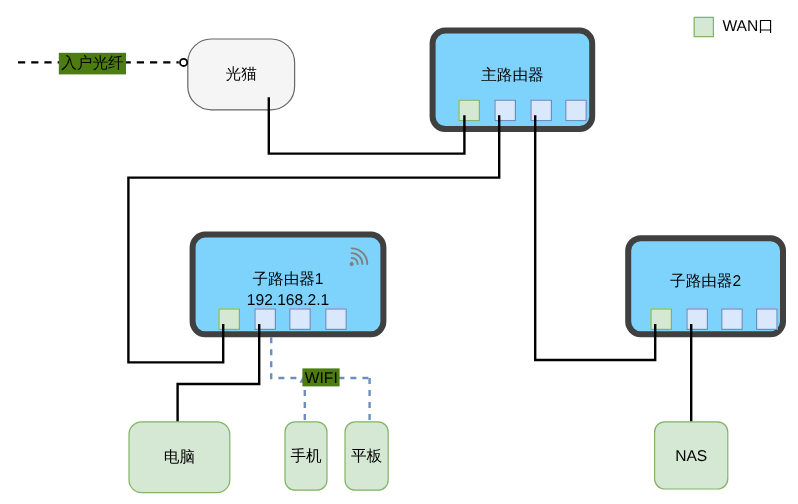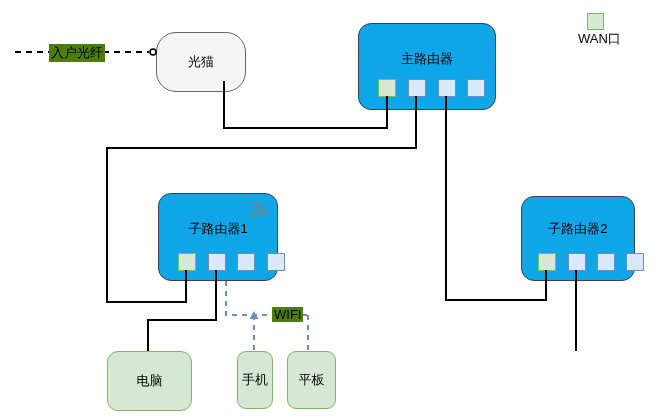--- a/index.html
+++ b/index.html
@@ -2,38 +2,38 @@
 <html><head>
 <meta charset="utf-8">
 <style>
   html,body{margin:0;padding:0;background:#ffffff;}
   #canvas{
     position:relative;width:665px;height:420px;background:#ffffff;overflow:hidden;
     font-family:"Liberation Sans","DejaVu Sans",sans-serif;color:#000;
   }
   .abs{position:absolute;box-sizing:border-box;}
   
-  .router{background:#0ea5e9;border:1px solid #404040;border-radius:13px;z-index:1;}
+  .router{background:#7dd3fc;border:5px solid #404040;border-radius:13px;z-index:1;}
   .modem{background:#f5f5f5;border:1px solid #666666;border-radius:20px;z-index:1;
          display:flex;align-items:center;justify-content:center;font-size:13px;margin-top:11px;}
   .device{background:#d5e8d4;border:1px solid #82b366;border-radius:9px;z-index:1;
           display:flex;align-items:center;justify-content:center;font-size:13px;}
   .router-text{position:absolute;left:0;right:0;top:26px;text-align:center;
                font-size:13px;line-height:17px;}
   .port{position:absolute;width:18px;height:18px;box-sizing:border-box;}
   .port.wan{background:#d5e8d4;border:1px solid #82b366;}
   .port.lan{background:#dae8fc;border:1px solid #6c8ebf;}
   
   #wires{position:absolute;left:0;top:0;z-index:2;}
   
   .line-label{position:absolute;z-index:3;background:#4d7c0f;font-size:13px;
               padding:0 2px;white-space:nowrap;}
   
   .legend{position:absolute;left:578px;top:13px;z-index:3;}
-  .legend-row{display:flex;align-items:center;margin-bottom:7px;flex-direction:column;}
+  .legend-row{display:flex;align-items:center;margin-bottom:7px;}
   .legend-swatch{width:17px;height:17px;box-sizing:border-box;margin-right:7px;}
   .legend-swatch.wan{background:#d5e8d4;border:1px solid #82b366;}
   .legend-swatch.lan{background:#dae8fc;border:1px solid #6c8ebf;}
   .legend-row span{font-size:13px;}
   .wifi-icon{position:absolute;right:6px;top:4px;width:26px;height:26px;}
 </style>
 </head>
 <body>
 
 <div id="canvas">
@@ -53,72 +53,76 @@
 
     <path d="M 576,270 V 351" fill="none" stroke="#000" stroke-width="2"></path>
 
     <path d="M 226,281 V 315 H 308" fill="none" stroke="#6c8ebf" stroke-width="2" stroke-dasharray="5 5"></path>
     <path d="M 254,315 V 351" fill="none" stroke="#6c8ebf" stroke-width="2" stroke-dasharray="5 5"></path>
     <path d="M 308,315 V 351" fill="none" stroke="#6c8ebf" stroke-width="2" stroke-dasharray="5 5"></path>
     <polygon points="249.5,319 258.5,319 254,311" fill="#6c8ebf"></polygon>
   </svg>
 
   <div class="line-label" style="left:49px;top:44px;">入户光纤</div>
-  <div class="line-label" style="left:272px;top:307px;">WIFI</div>
+  <div class="line-label" style="left:252px;top:307px;">WIFI</div>
 
   <div class="abs modem" style="left:156px;top:21px;width:90px;height:60px;">
     <span>光猫</span>
   </div>
 
   <div class="abs router" style="left:358px;top:23px;width:138px;height:87px;">
     <div class="router-text">
       <div>主路由器</div>
     </div>
     <div class="port wan" style="left:19px;top:55px;"></div>
     <div class="port lan" style="left:49px;top:55px;"></div>
     <div class="port lan" style="left:79px;top:55px;"></div>
     <div class="port lan" style="left:108px;top:55px;"></div>
   </div>
 
-  <div class="abs router" style="left:158px;top:193px;width:120px;height:88px;">
+  <div class="abs router" style="left:158px;top:193px;width:164px;height:88px;">
     <svg class="wifi-icon" viewBox="0 0 26 26">
       <g transform="rotate(45 13 13)" fill="none" stroke="#808080" stroke-width="1.6" stroke-linecap="round">
         <path d="M 9.46,16.46 A 5,5 0 0 1 16.54,16.46"></path>
         <path d="M 6.64,13.64 A 9,9 0 0 1 19.36,13.64"></path>
         <path d="M 3.81,10.81 A 13,13 0 0 1 22.19,10.81"></path>
         <circle cx="13" cy="20" r="1.7" fill="#808080" stroke="none"></circle>
       </g>
     </svg>
     <div class="router-text">
       <div>子路由器1</div>
+      <div>192.168.2.1</div>
     </div>
     <div class="port wan" style="left:19px;top:59px;"></div>
     <div class="port lan" style="left:49px;top:59px;"></div>
     <div class="port lan" style="left:78px;top:59px;"></div>
     <div class="port lan" style="left:108px;top:59px;"></div>
   </div>
 
-  <div class="abs router" style="left:521px;top:196px;width:114px;height:85px;font-family:Liberation Mono, monospace;">
+  <div class="abs router" style="left:521px;top:196px;width:134px;height:85px;">
     <div class="router-text" style="top:24px;">
       <div>子路由器2</div>
     </div>
     <div class="port wan" style="left:16px;top:56px;"></div>
     <div class="port lan" style="left:46px;top:56px;"></div>
     <div class="port lan" style="left:75px;top:56px;"></div>
     <div class="port lan" style="left:104px;top:56px;"></div>
   </div>
 
   <div class="abs device" style="left:107px;top:351px;width:85px;height:60px;border-radius:11px;">
     <span>电脑</span>
   </div>
   <div class="abs device" style="left:237px;top:351px;width:36px;height:58px;">
     <span>手机</span>
   </div>
-  <div class="abs device" style="left:287px;top:351px;width:49px;height:58px;">
+  <div class="abs device" style="left:287px;top:351px;width:37px;height:58px;">
     <span>平板</span>
+  </div>
+  <div class="abs device" style="left:545px;top:351px;width:62px;height:57px;">
+    <span>NAS</span>
   </div>
 
   <div class="legend">
     <div class="legend-row">
       <div class="legend-swatch wan"></div>
       <span>WAN口</span>
     </div>
   </div>
 
 </div>

